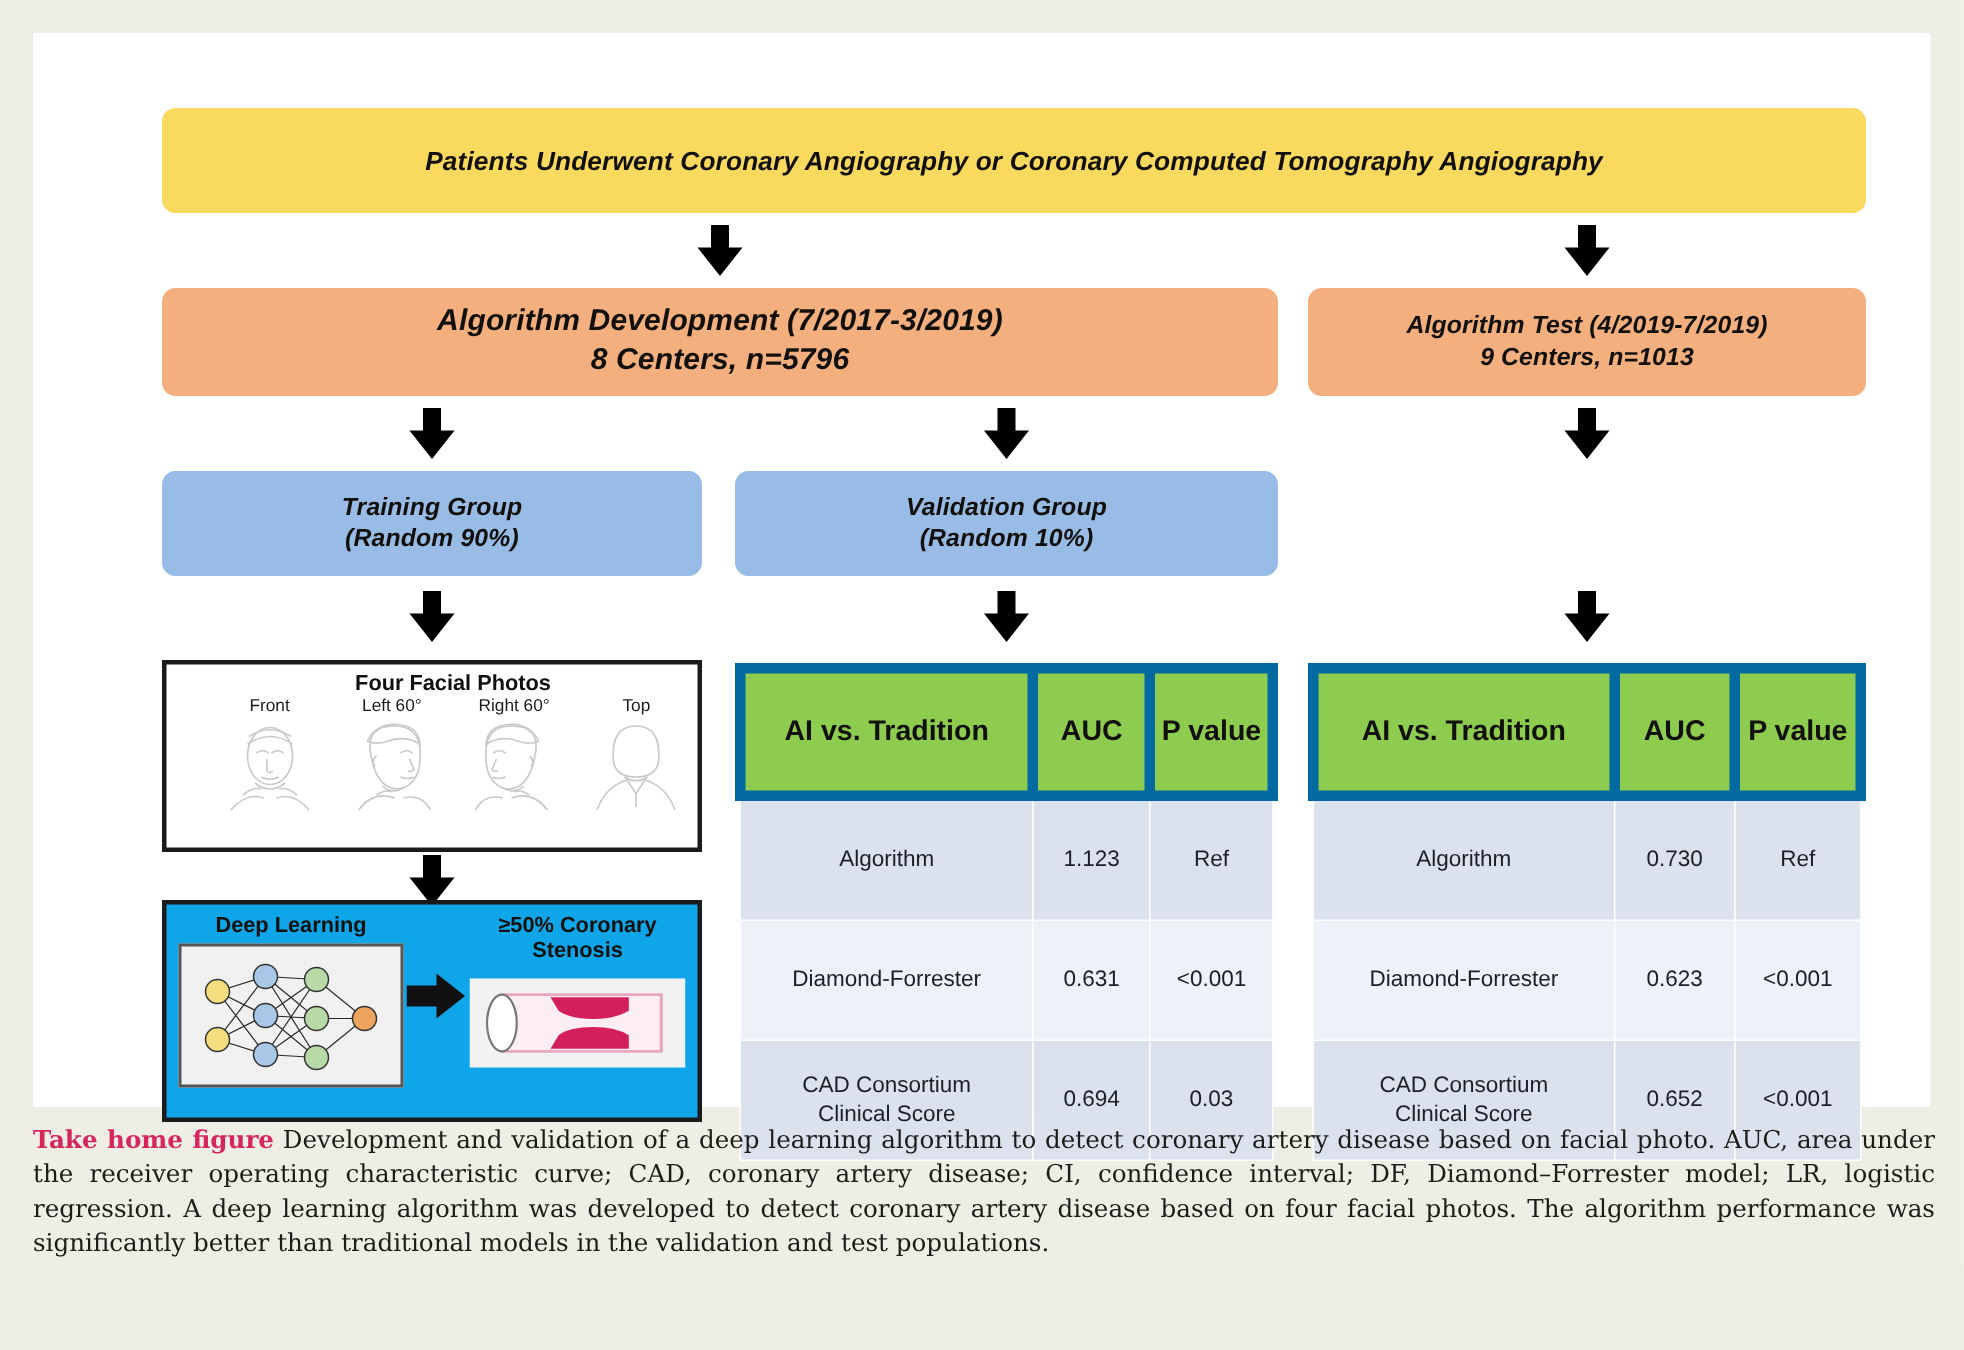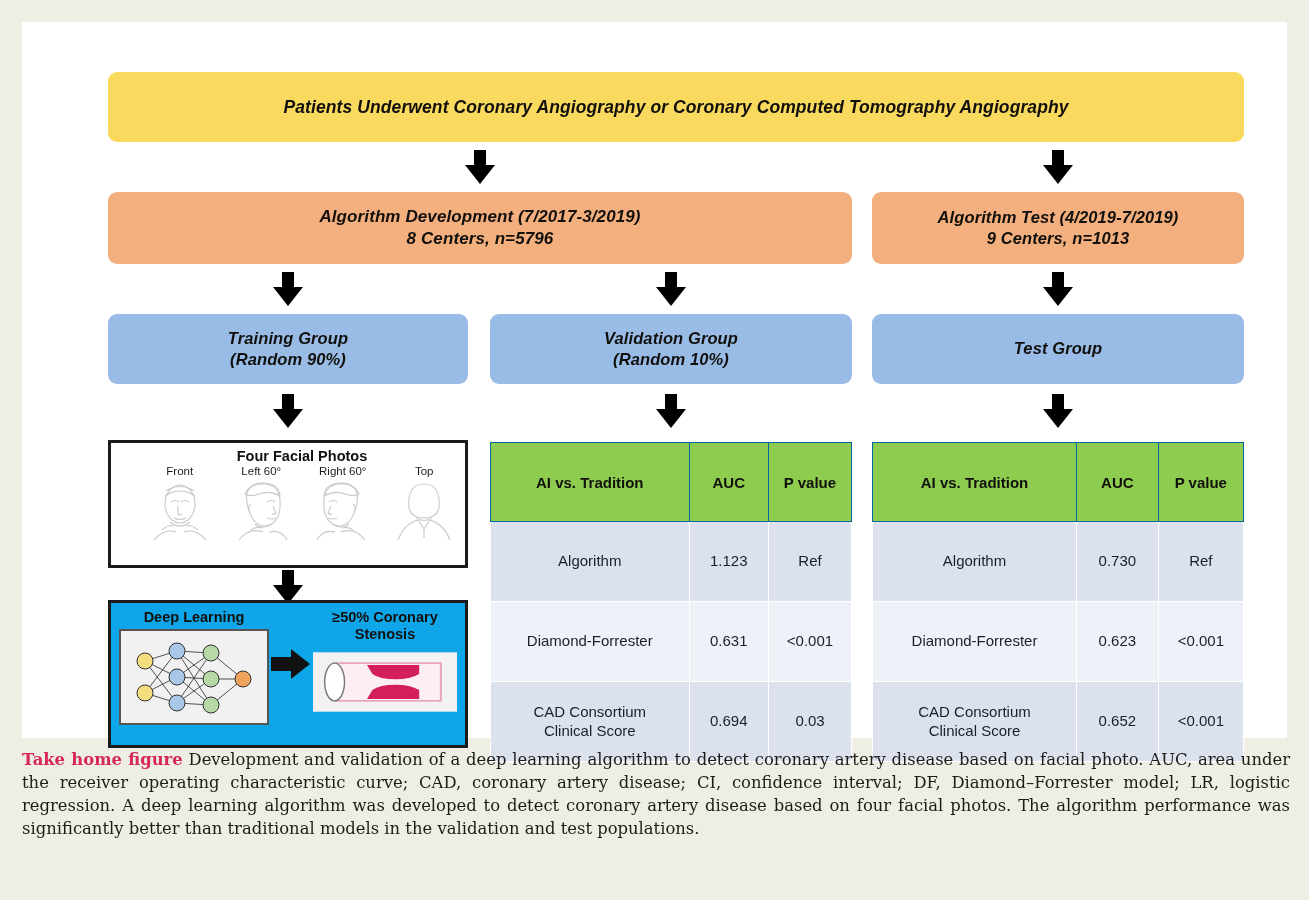--- a/index.html
+++ b/index.html
@@ -54,21 +54,21 @@
   .box-blue   { background: #98bce6; }
 
   
   #box-header {
     left: 86px; top: 50px;
     width: 1136px; height: 70px;
     font-size: 17.5px;
   }
 
   
-  #box-dev  { left: 86px;  top: 170px; width: 744px; height: 72px; font-size: 17px; }
+  #box-dev  { left: 86px;  top: 170px; width: 744px; height: 72px; font-size: 20px; }
   #box-test { left: 850px; top: 170px; width: 372px; height: 72px; font-size: 16.5px; }
 
   
   #box-train { left: 86px;  top: 292px; width: 360px; height: 70px; font-size: 16.5px; }
   #box-valid { left: 468px; top: 292px; width: 362px; height: 70px; font-size: 16.5px; }
   #box-testg { left: 850px; top: 292px; width: 372px; height: 70px; font-size: 16.5px; }
 
   
   .arrow-down {
     position: absolute;
@@ -162,23 +162,23 @@
     border-collapse: collapse;
     table-layout: fixed;
   }
   #table-valid { left: 468px; top: 420px; width: 362px; }
   #table-test  { left: 850px; top: 420px; width: 372px; }
 
   .rtable th {
     background: #8dcc4e;
     color: #12100d;
     font-weight: bold;
-    font-size: 15px;
+    font-size: 19px;
     height: 74px;
-    border: 1px solid #0369a1;
+    border: 7px solid #0369a1;
     padding: 2px 4px;
     text-align: center;
   }
   .rtable td {
     font-size: 15px;
     color: #1a1f28;
     height: 75px;
     border: 1px solid #ffffff;
     padding: 2px 4px;
     text-align: center;
@@ -260,23 +260,20 @@
       <div>
         <span>Training Group</span>
         <span>(Random 90%)</span>
       </div>
     </div>
     <div class="flowbox box-blue" id="box-valid">
       <div>
         <span>Validation Group</span>
         <span>(Random 10%)</span>
       </div>
-    </div>
-    <div class="flowbox box-blue" id="box-testg">
-      <span>Test Group</span>
     </div>
 
     <div class="arrow-down" style="left:251px; top:372px;">
       <div class="shaft"></div>
       <div class="head"></div>
     </div>
     <div class="arrow-down" style="left:634px; top:372px;">
       <div class="shaft"></div>
       <div class="head"></div>
     </div>

